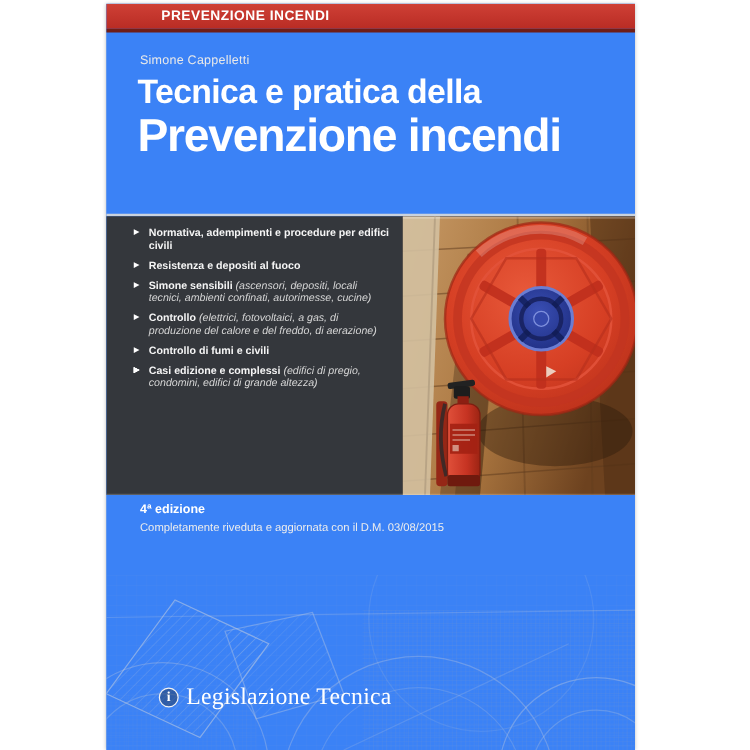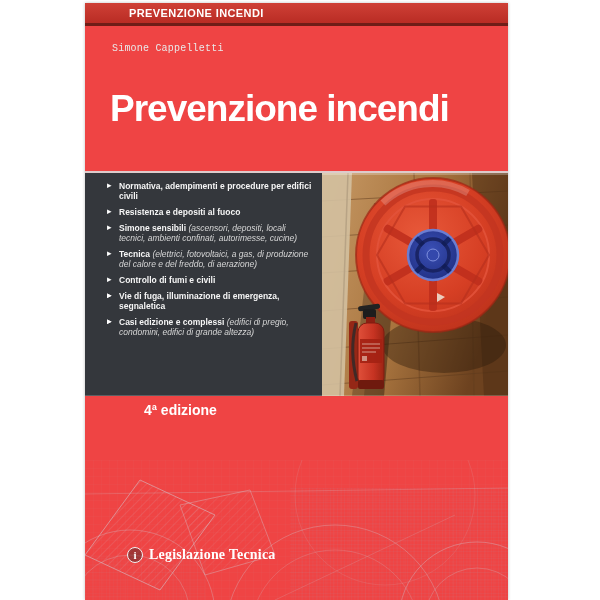--- a/index.html
+++ b/index.html
@@ -4,36 +4,36 @@
 <style>
   html,body{margin:0;padding:0;}
   body{
     width:600px;height:600px;position:relative;overflow:hidden;
     background:#ffffff;
     font-family:"Liberation Sans", sans-serif;
     -webkit-font-smoothing:antialiased;
   }
   .book{
     position:absolute;left:85px;top:3px;width:423px;height:597px;
-    background:#ef4444;overflow:hidden;
+    background:#3b82f6;overflow:hidden;
     box-shadow:0 0 3px rgba(0,0,0,.25);
   }
   
   .banner{
     position:absolute;top:0;left:0;right:0;height:20px;
     background:linear-gradient(#cf4036,#b92c24);
     border-bottom:3px solid #6f1d17;
   }
   .banner-label{
     display:block;padding-left:44px;line-height:20px;
     color:#ffffff;font-size:11px;font-weight:700;letter-spacing:.4px;
   }
   .author{
     position:absolute;left:27px;top:40px;
-    color:#e9e9e9;font-size:10px;letter-spacing:.2px;font-family:Liberation Mono, monospace;
+    color:#e9e9e9;font-size:10px;letter-spacing:.2px;
   }
   .title1{
     position:absolute;left:25px;top:55px;
     color:#ffffff;font-size:27px;font-weight:700;letter-spacing:-.5px;white-space:nowrap;
   }
   .title2{
     position:absolute;left:25px;top:85px;
     color:#ffffff;font-size:37px;font-weight:700;letter-spacing:-1px;white-space:nowrap;
   }
   .separator{
@@ -61,21 +61,21 @@
     position:absolute;left:1px;top:-1px;font-size:9px;color:#ffffff;font-weight:400;
   }
   .bullets .it{
     font-weight:400;font-style:italic;color:#d6d6d6;margin-top:28px;
   }
   .photo{
     position:absolute;right:0;top:0;width:186px;height:223px;overflow:hidden;
   }
   .edition{
     position:absolute;left:27px;top:399px;
-    color:#ffffff;font-size:14px;font-weight:700;margin-left:32px;
+    color:#ffffff;font-size:10px;font-weight:700;
   }
   .edition-note{
     position:absolute;left:27px;top:414px;
     color:#ededed;font-size:9px;
   }
   
   .blueprint{
     position:absolute;left:0;bottom:0;width:423px;height:140px;
   }
   
@@ -84,21 +84,21 @@
     display:flex;align-items:center;gap:6px;color:#ffffff;
   }
   .pub-icon{
     width:14px;height:14px;border-radius:50%;
     border:1.5px solid #f2f2f2;background:rgba(20,22,26,.35);
     display:flex;align-items:center;justify-content:center;
     font-family:"Liberation Serif", serif;font-size:11px;font-weight:700;line-height:1;
     color:#ffffff;
   }
   .pub-name{
-    font-family:"Liberation Serif", serif;font-size:14px;letter-spacing:.2px;white-space:nowrap;font-weight:bold;
+    font-family:"Liberation Serif", serif;font-size:19px;letter-spacing:.2px;white-space:nowrap;
   }
   
   .seller{position:absolute;left:260px;top:530px;width:160px;height:66px;}
   .bk{position:absolute;border-radius:1px;box-shadow:0 0 1px rgba(0,0,0,.3);}
   .bk-blue{left:8px;top:2px;width:30px;height:11px;background:#6787c6;}
   .bk-pink{left:4px;top:13px;width:38px;height:11px;background:#e9b0bf;}
   .bk-red{left:1px;top:24px;width:41px;height:12px;background:#d6574a;}
   .bk-yellow{left:5px;top:36px;width:34px;height:12px;background:#e4c23c;}
   .wheel{position:absolute;width:6px;height:6px;border-radius:50%;background:#14161a;top:49px;}
   .wheel-l{left:8px;}
@@ -118,53 +118,54 @@
 </head>
 <body>
 
 <div class="book">
 
   <div class="banner">
     <span class="banner-label">PREVENZIONE INCENDI</span>
   </div>
 
   <div class="author">Simone Cappelletti</div>
+  <div class="title1">Tecnica e pratica della</div>
   <div class="title2">Prevenzione incendi</div>
 
   <div class="separator"></div>
 
   <div class="band">
     <ul class="bullets">
       <li>
         <span class="marker">▸</span>
         <span>Normativa, adempimenti e procedure per edifici civili</span><span class="it"></span>
       </li>
       <li>
         <span class="marker">▸</span>
         <span>Resistenza e depositi al fuoco</span><span class="it"></span>
       </li>
       <li>
         <span class="marker">▸</span>
         <span>Simone sensibili</span><span class="it"> (ascensori, depositi, locali tecnici, ambienti confinati, autorimesse, cucine)</span>
       </li>
       <li>
         <span class="marker">▸</span>
-        <span>Tecnica</span><span class="it"> (elettrici, fotovoltaici, a gas, di produzione del calore e del freddo, di aerazione)</span>
+        <span>Controllo</span><span class="it"> (elettrici, fotovoltaici, a gas, di produzione del calore e del freddo, di aerazione)</span>
       </li>
       <li>
         <span class="marker">▸</span>
         <span>Controllo di fumi e civili</span><span class="it"></span>
       </li>
       <li>
         <span class="marker">▸</span>
         <span class="it"></span>
       </li>
       <li>
         <span class="marker">▸</span>
-        <span>Vie di fuga, illuminazione di emergenza, segnaletica</span><span class="it"></span>
+        <span class="it"></span>
       </li>
       <li>
         <span class="marker">▸</span>
         <span class="it"></span>
       </li>
       <li>
         <span class="marker">▸</span>
         <span>Casi edizione e complessi</span><span class="it"> (edifici di pregio, condomini, edifici di grande altezza)</span>
       </li>
     </ul>
@@ -258,20 +259,21 @@
           </g>
           <rect x="40" y="183" width="5" height="5" fill="#f3e9da" opacity="0.55"></rect>
           <rect x="36" y="207" width="26" height="9" rx="2" fill="#6f1a0e"></rect>
         </g>
       </svg>
     </div>
     <div class="band-bottom-line" style="position:absolute;left:0;right:0;top:222px;height:1px;background:rgba(255,255,255,.2)"></div>
   </div>
 
   <div class="edition">4ª edizione</div>
+  <div class="edition-note">Completamente riveduta e aggiornata con il D.M. 03/08/2015</div>
 
   <svg class="blueprint" viewBox="0 0 423 140">
     <defs>
       <pattern id="hatch" width="6" height="6" patternUnits="userSpaceOnUse" patternTransform="rotate(45)">
         <line x1="0" y1="0" x2="0" y2="6" stroke="#cdd3dd" stroke-width="1" opacity="0.5"></line>
       </pattern>
       <pattern id="grid8" width="8" height="8" patternUnits="userSpaceOnUse">
         <path d="M8 0H0V8" fill="none" stroke="#aeb4bf" stroke-width="0.5" opacity="0.4"></path>
       </pattern>
       <pattern id="gridf" width="3.5" height="3.5" patternUnits="userSpaceOnUse">

